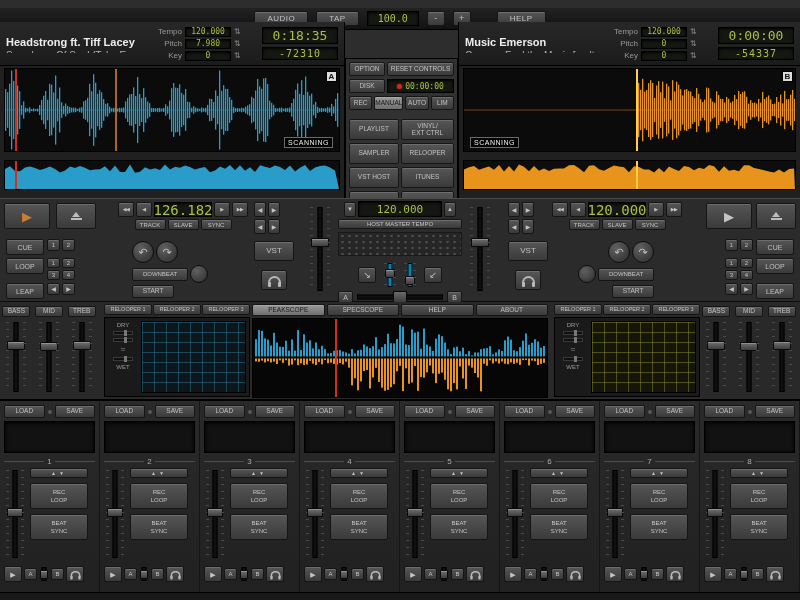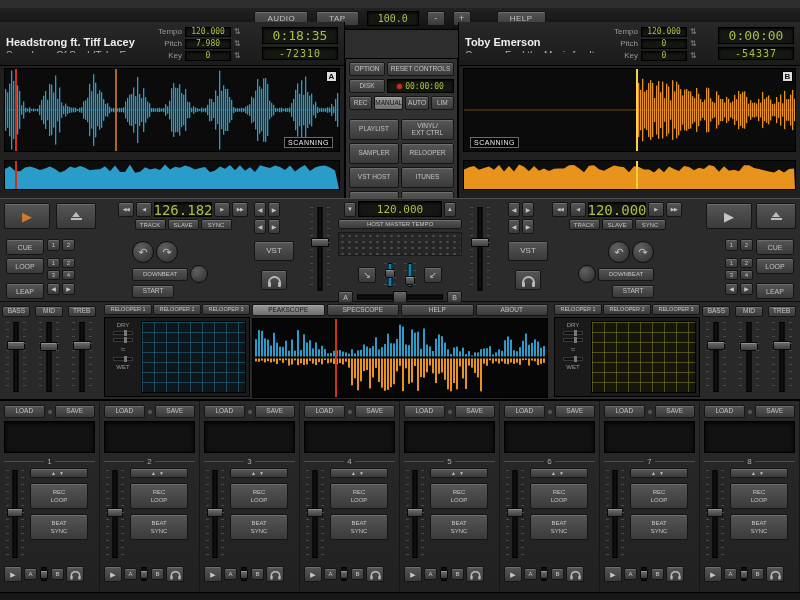--- a/index.html
+++ b/index.html
@@ -431,21 +431,21 @@
     </div>
     <div class="cp-row cp-tall">
       <div class="btn cpl">MIDI</div>
       <div class="btn cpr">SETUP</div>
     </div>
   </div>
 
   <div class="deck" id="deckB">
     <div class="deck-header">
       <div class="track-info">
-        <div class="artist">Toby Emerson</div>
+        <div class="artist">Music Emerson</div>
         <div class="title">Can you Feel the Music [melt your face</div>
       </div>
       <div class="tpk">
         <div class="tpk-row">
             <span class="tpk-label">Tempo</span>
             <span class="lcd tpk-val">120.000</span>
             <span class="stepper">⇅</span>
           </div>
         <div class="tpk-row">
             <span class="tpk-label">Pitch</span>

